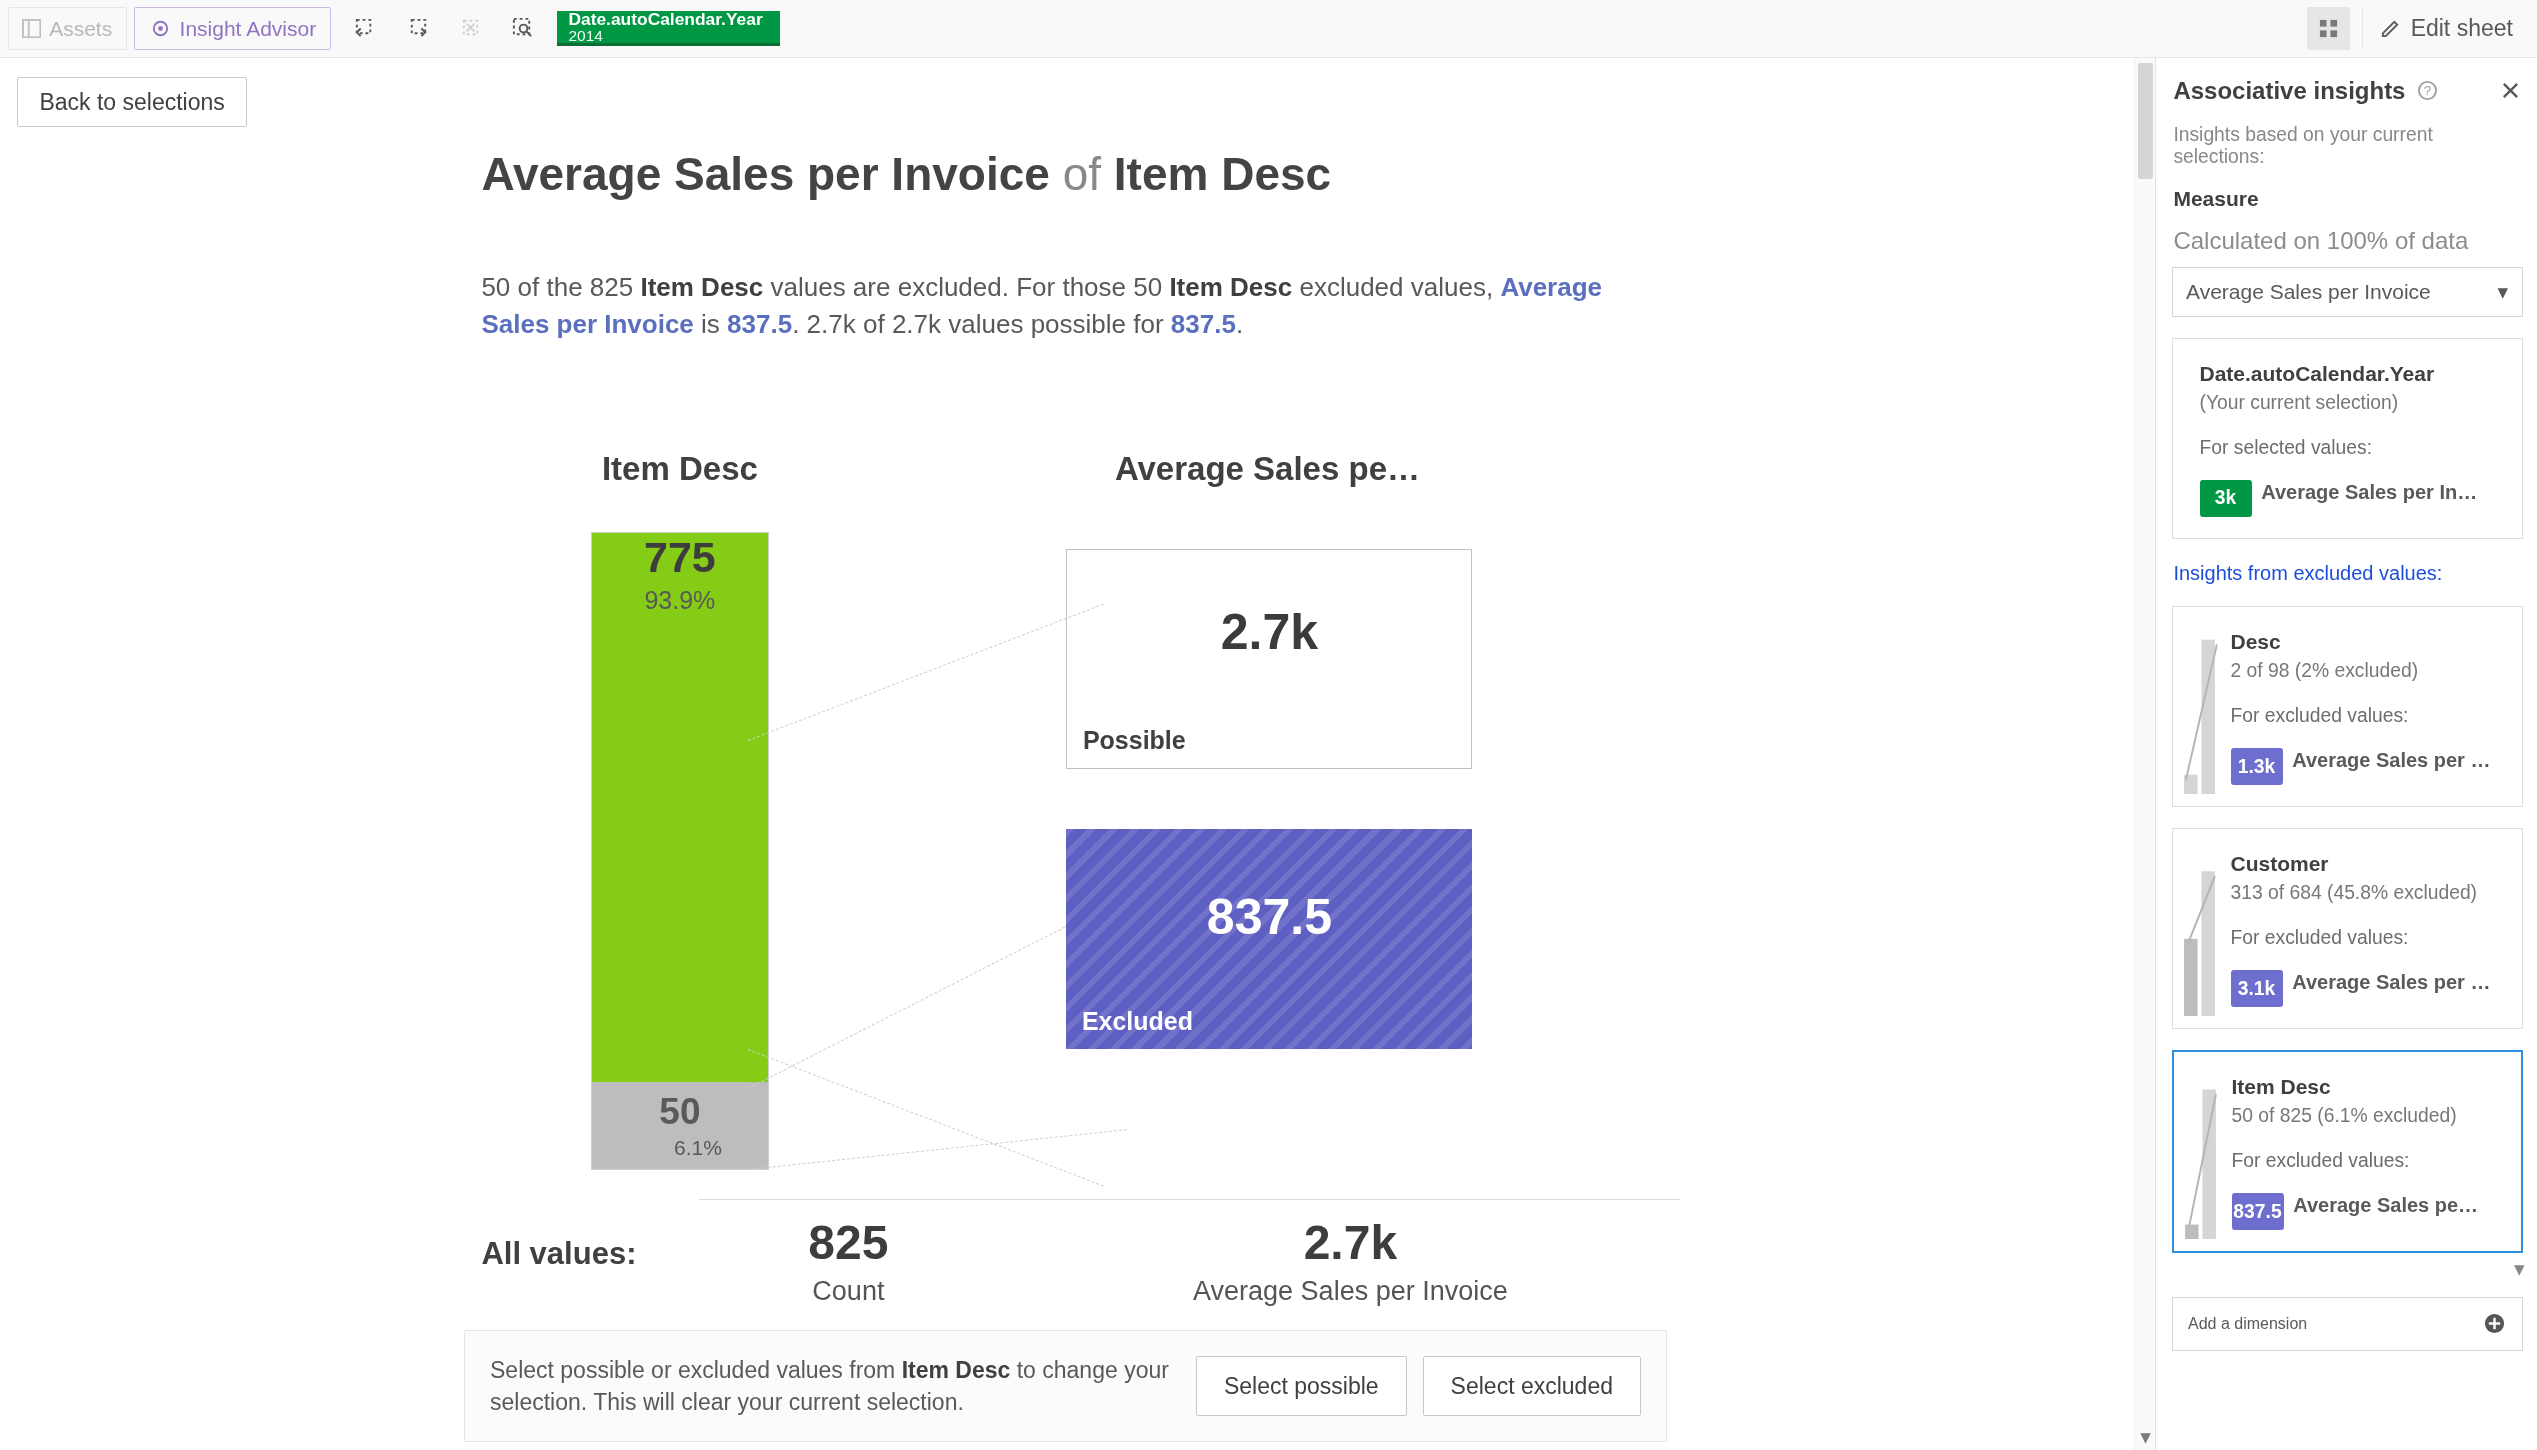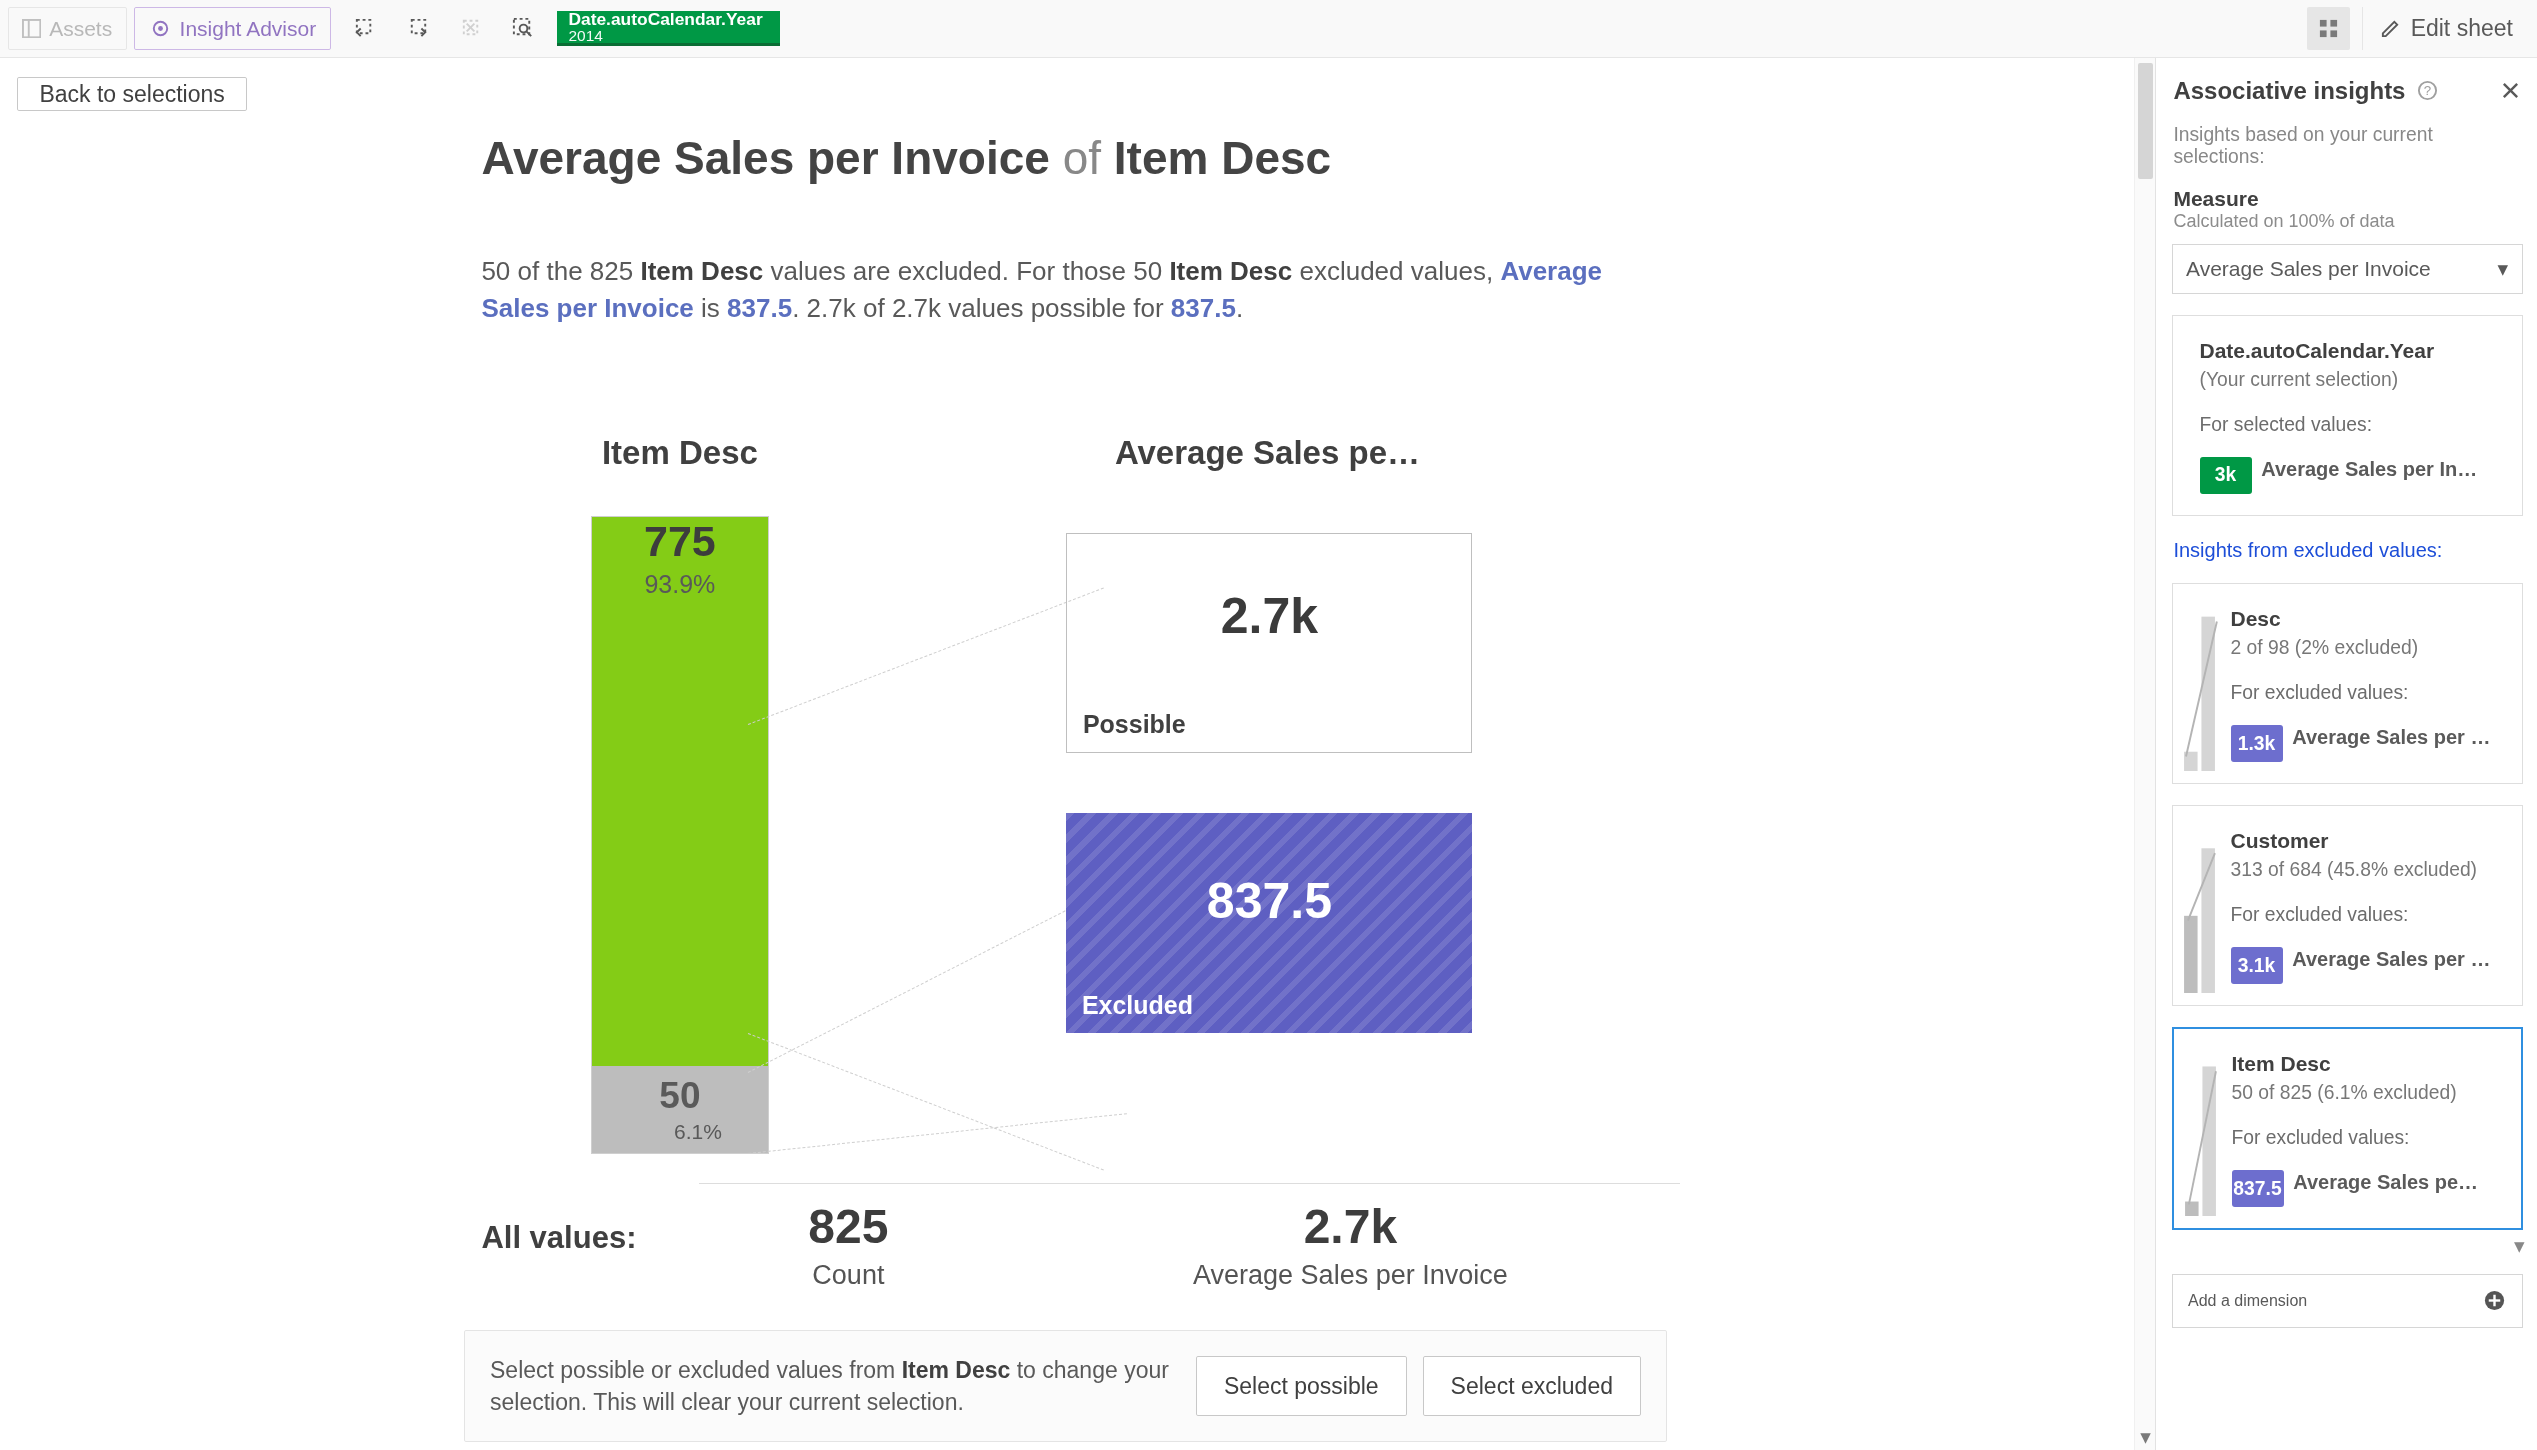--- a/index.html
+++ b/index.html
@@ -22,21 +22,21 @@
   .edit-sheet { height:43px; display:flex; align-items:center; gap:9.7px; padding:0 17.4px; border-left:1px solid #e6e6e6; margin-left:11.6px; color:#595959; font-size:23px;}
   
   
   .shell { display:flex; height:1392px; }
   .main-area { flex:1; padding:19.3px 11.6px 19.3px 17.4px; overflow:hidden; position:relative; }
   .scrollbar-v { width:21px; border-left:1px solid #f0f0f0; background:#fafafa; position:relative; }
   .scroll-thumb { position:absolute; top:4.8px; left:2.9px; width:15.5px; height:116px; background:#d5d5d5; border-radius:1.9px;}
   .scroll-arrow { position:absolute; left:0; width:21px; height:21px; color:#7a7a7a; display:flex; align-items:center; justify-content:center;}
   .scroll-arrow.bot { bottom:2.9px; }
   
-  .back-btn { display:inline-flex; align-items:center; height:34px; padding:0 21px; border:1px solid #c8c8c8; background:#fff; font-size:23px; color:#404040; border-radius:1.9px;}
+  .back-btn { display:inline-flex; align-items:center; height:50px; padding:0 21px; border:1px solid #c8c8c8; background:#fff; font-size:23px; color:#404040; border-radius:1.9px;}
   
   .content { margin: 19.3px 0 0 464px; width:1199px; }
   .title-line { font-size:46px; font-weight:600; color:#444; margin-top:13.5px; }
   .title-line .of { font-weight:400; color:#888;}
   
   .desc { margin-top:68px; font-size:26px; line-height:1.45; color:#595959; width:1150px;}
   .desc b { font-weight:700; color:#404040;}
   .desc .link { color:#5b6fbf; font-weight:600;}
   
   
@@ -75,21 +75,21 @@
   .actbtn { border:1px solid #c8c8c8; background:#fff; padding:15.5px 27px; font-size:23px; color:#404040; border-radius:1.9px;}
   
   
   .rpanel { width:383px; border-left:1px solid #e2e2e2; background:#fff; display:flex; flex-direction:column; font-size:21px;}
   .rp-hdr { height:66px; display:flex; align-items:center; padding:0 17.4px; border-bottom:1px solid transparent;}
   .rp-title { font-weight:700; color:#404040; font-size:24px;}
   .help-ic { margin-left:11.6px; color:#9a9a9a;}
   .rp-close { margin-left:auto; color:#595959; }
   .rp-sub { padding:0 17.4px; font-size:19.3px; color:#888; }
   .rp-section-lbl { padding:19.3px 17.4px 1.9px; font-weight:700; font-size:21px; color:#404040;}
-  .rp-section-lbl .sub { font-weight:400; color:#8c8c8c; display:block; font-size:18px;}
+  .rp-section-lbl .sub { font-weight:400; color:#8c8c8c; display:block; font-size:24px;margin-top:16px;}
   .rp-select { margin:9.7px 15.5px 0; border:1px solid #d6d6d6; height:50px; display:flex; align-items:center; padding:0 13.5px; justify-content:space-between; color:#595959; font-size:21px;}
   
   .card { margin:21px 15.5px 0; border:1px solid #dedede; padding:23px 19.3px 21px 58px; position:relative; background:#fff;}
   .card.active { border:2.9px solid #2f8fe0; }
   .card .ctitle { font-weight:700; font-size:21px; color:#404040;}
   .card .csub1 { color:#777; font-size:19.3px; margin-top:5.8px;}
   .card .csub2 { color:#6c6c6c; font-size:19.3px; margin-top:23px;}
   .badge { display:inline-flex; align-items:center; justify-content:center; min-width:52px; height:37px; border-radius:2.9px; color:#fff; font-weight:700; font-size:19.3px; padding:0 0; margin-top:11.6px; margin-right:9.7px;}
   .badge.green { background:#009845; }
   .badge.purple { background:#6d6ece; }

